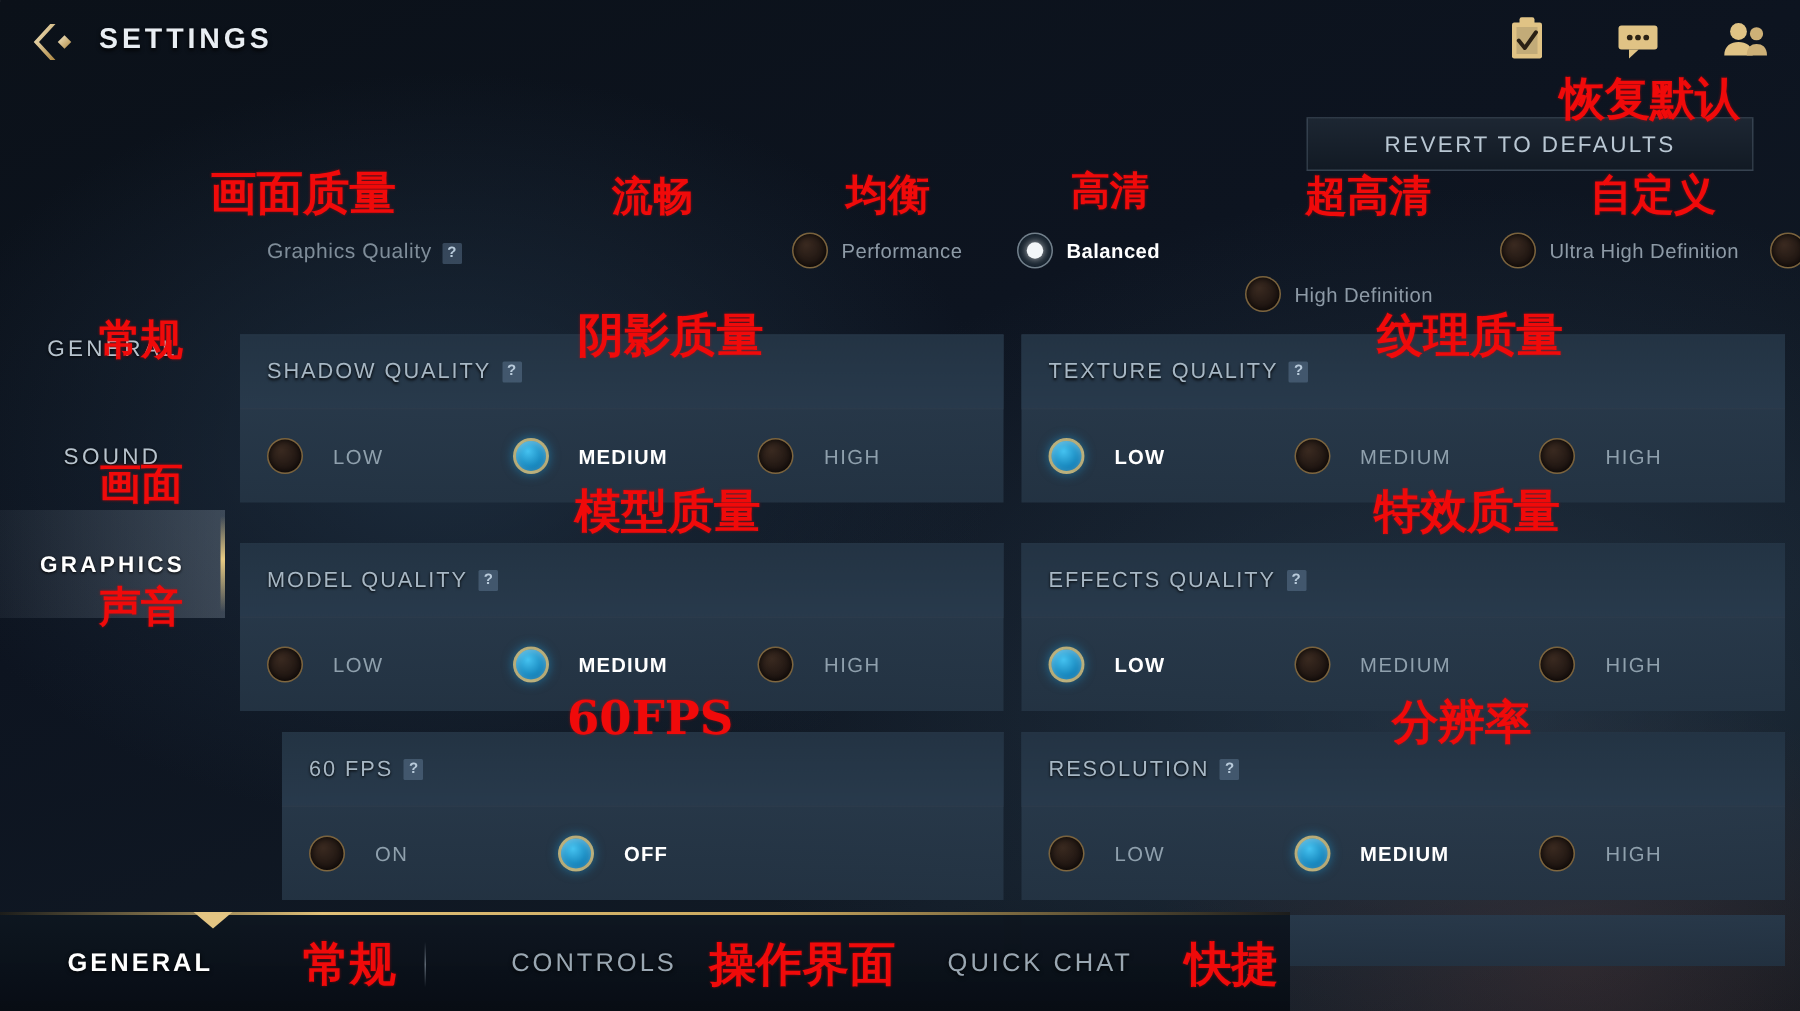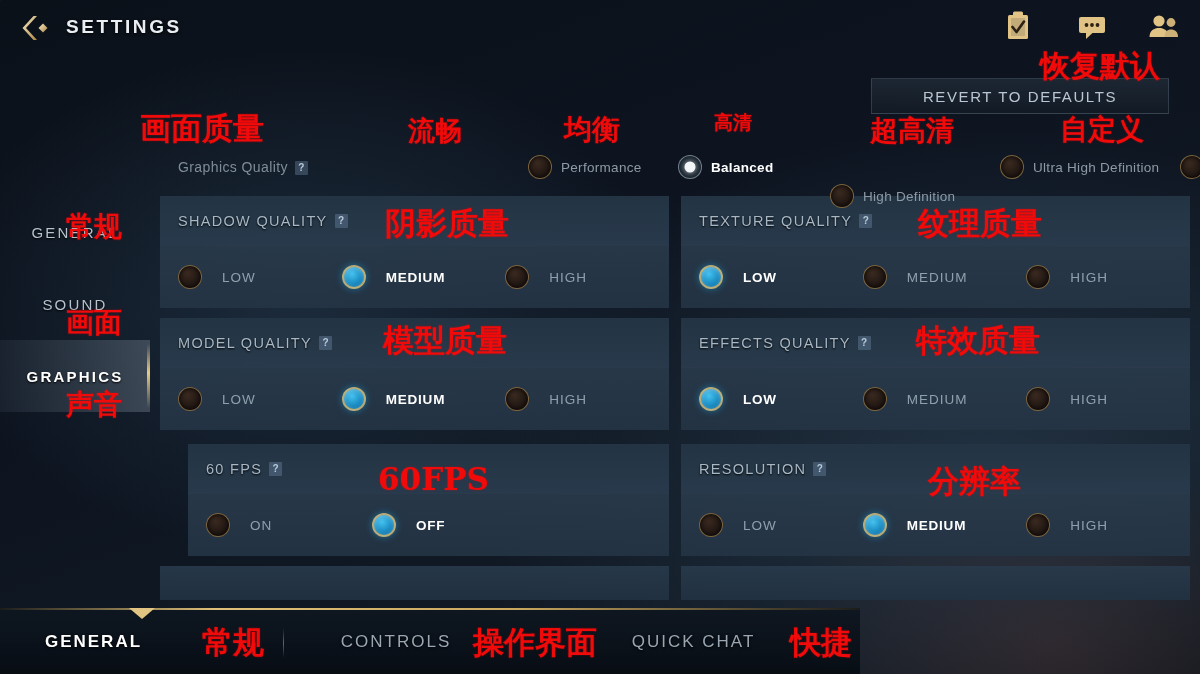--- a/index.html
+++ b/index.html
@@ -114,21 +114,21 @@
     border:1.5px solid rgba(190,205,218,.55);
   }
   .radio.white::after{
     content:""; position:absolute; left:50%; top:50%; width:11px; height:11px;
     transform:translate(-50%,-50%); border-radius:50%;
     background:#f2f6f9; box-shadow:0 0 6px rgba(255,255,255,.8);
   }
 
   
   #panels { position:absolute; left:160px; top:196px; width:1030px; height:398px; z-index:4; }
-  .panel-row { display:flex; gap:12px; margin-bottom:10px; }
+  .panel-row { display:flex; gap:12px; margin-bottom:10px;margin-top:27px; }
   .panel {
     width:509px; position:relative;
     background:linear-gradient(180deg, rgba(44,62,80,.92), rgba(36,52,68,.92));
     box-shadow:inset 0 1px 0 rgba(255,255,255,.05);
   }
   .panel-head {
     height:50px; display:flex; align-items:center; padding-left:18px;
     background:linear-gradient(180deg, rgba(34,50,66,.9), rgba(40,58,76,.9));
     border-bottom:1px solid rgba(255,255,255,.045);
   }
@@ -240,21 +240,21 @@
 
 <div class="cn" style="left:1000px; top:46px; font-size:30px;margin-left:40px;">恢复默认</div>
 
 <div id="revert-btn">
   <span>REVERT TO DEFAULTS</span>
 </div>
 
 <div class="cn" style="left:140px; top:108px; font-size:31px;">画面质量</div>
 <div class="cn" style="left:408px; top:113px; font-size:27px;">流畅</div>
 <div class="cn" style="left:564px; top:111px; font-size:28px;">均衡</div>
-<div class="cn" style="left:714px; top:110px; font-size:19px;">高清</div>
+<div class="cn" style="left:714px; top:110px; font-size:26px;">高清</div>
 <div class="cn" style="left:870px; top:112px; font-size:28px;">超高清</div>
 <div class="cn" style="left:1060px; top:111px; font-size:28px;">自定义</div>
 
 <div class="cn" style="left:66px; top:208px; font-size:28px;">常规</div>
 <div class="cn" style="left:66px; top:304px; font-size:28px;">画面</div>
 <div class="cn" style="left:66px; top:386px; font-size:28px;">声音</div>
 
 <div class="cn" style="left:385px; top:203px; font-size:31px;">阴影质量</div>
 <div class="cn" style="left:918px; top:203px; font-size:31px;">纹理质量</div>
 <div class="cn" style="left:383px; top:320px; font-size:31px;">模型质量</div>

